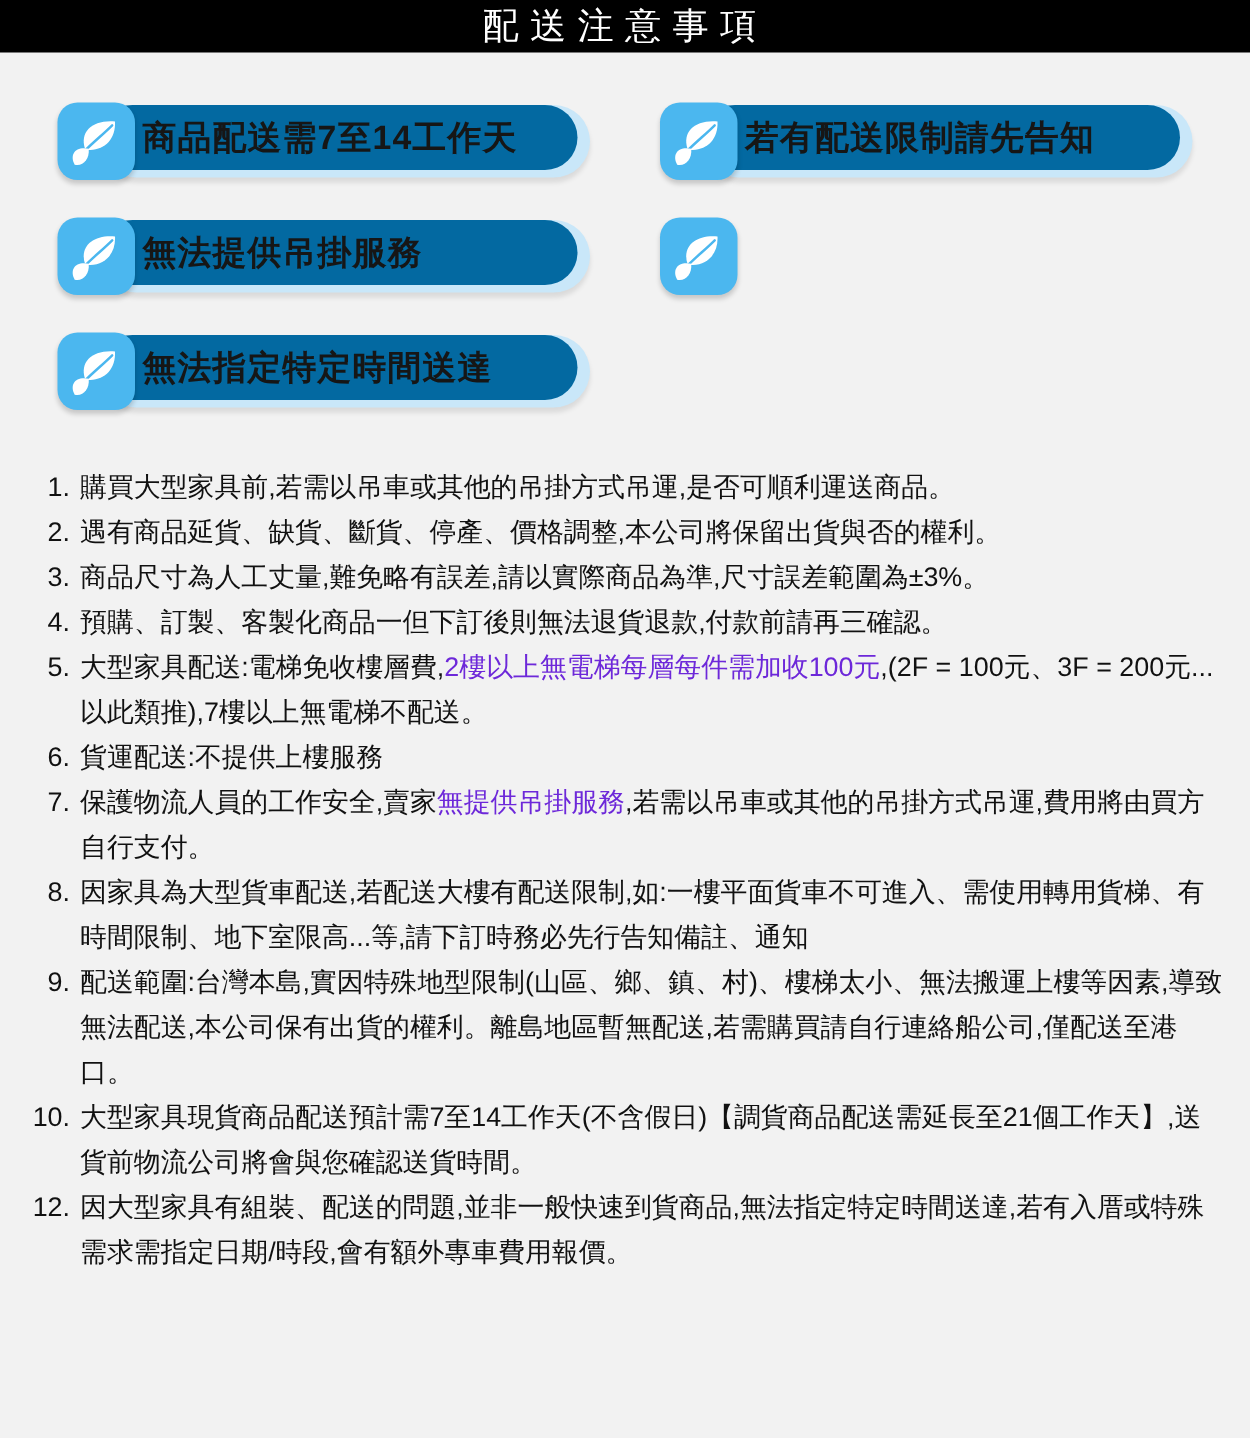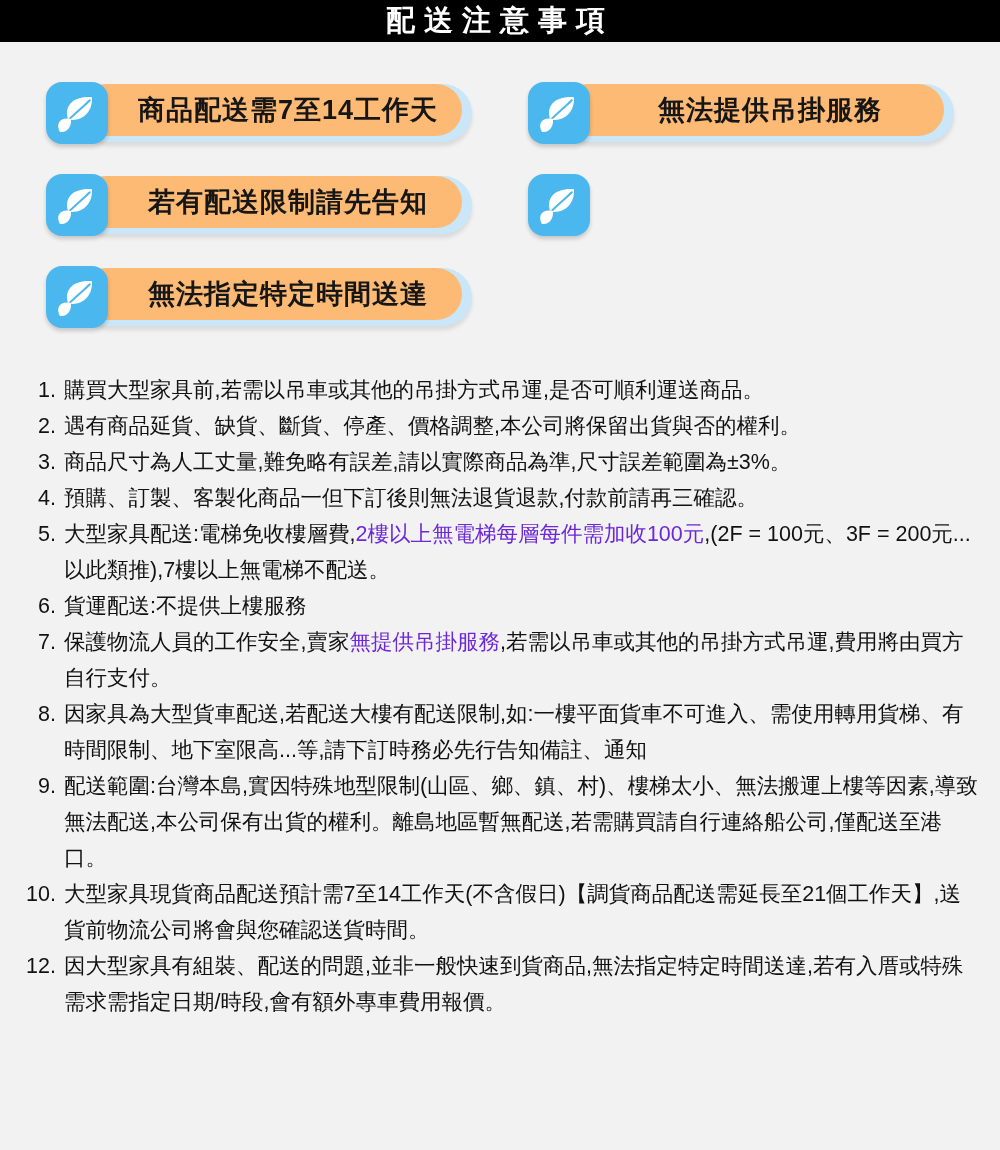--- a/index.html
+++ b/index.html
@@ -6,21 +6,21 @@
   body{
     width:1000px;height:1150px;
     background:#f2f2f2;
     font-family:"Liberation Sans","DejaVu Sans",sans-serif;
     color:#111;
     overflow:hidden;
   }
   .header{
     height:42px;background:#000;color:#fff;
     display:flex;align-items:center;justify-content:center;
-    font-size:29px;font-weight:bold;letter-spacing:9px;
+    font-size:29px;font-weight:normal;letter-spacing:9px;
   }
   .badges{
     display:grid;grid-template-columns:1fr 1fr;
     column-gap:56px;row-gap:30px;
     padding:40px 46px 34px 46px;
   }
   .badge{display:flex;align-items:center;height:62px;position:relative;}
   .badge-icon{
     width:62px;height:62px;flex:none;z-index:2;
     background:#4bb7ef;border-radius:16px;
@@ -28,22 +28,22 @@
     box-shadow:0 3px 4px rgba(0,0,0,.18);
   }
   .badge-icon svg{width:48px;height:48px;}
   .badge-pill{
     flex:1;align-self:center;height:58px;margin-left:-28px;
     background:#c9e7f9;border-radius:29px;position:relative;
     box-shadow:0 4px 4px rgba(0,0,0,.10);
   }
   .badge-pill-inner{
     position:absolute;left:0;top:0;right:10px;bottom:6px;
-    background:#fdba74;border-radius:26px;
-    display:flex;align-items:center;justify-content:center;
+    background:#0369a1;border-radius:26px;
+    display:flex;align-items:center;justify-content:flex-start;
     padding-left:34px;
   }
   .badge-label{
     font-size:27px;font-weight:bold;color:#161616;letter-spacing:1px;
     white-space:nowrap;
   }
   .notes{
     padding:10px 22px 0 14px;
     font-size:21.5px;line-height:36px;
   }
@@ -77,35 +77,35 @@
     <div class="badge">
       <div class="badge-icon">
   <svg viewBox="0 0 64 64" xmlns="http://www.w3.org/2000/svg">
     <path d="M20 40 C14 22 28 9 52 11 C53 30 40 43 22 41 Z" fill="#ffffff"></path>
     <path d="M21 41 C30 32 40 24 49 15" stroke="#4bb7ef" stroke-width="2.6" fill="none" stroke-linecap="round"></path>
     <path d="M9 57 C3 46 10 37 24 40 C25 51 18 59 9 57 Z" fill="#ffffff"></path>
   </svg>
 </div>
       <div class="badge-pill">
         <div class="badge-pill-inner">
-          <span class="badge-label">無法提供吊掛服務</span>
+          <span class="badge-label">若有配送限制請先告知</span>
         </div>
       </div>
     </div>
     <div class="badge">
       <div class="badge-icon">
   <svg viewBox="0 0 64 64" xmlns="http://www.w3.org/2000/svg">
     <path d="M20 40 C14 22 28 9 52 11 C53 30 40 43 22 41 Z" fill="#ffffff"></path>
     <path d="M21 41 C30 32 40 24 49 15" stroke="#4bb7ef" stroke-width="2.6" fill="none" stroke-linecap="round"></path>
     <path d="M9 57 C3 46 10 37 24 40 C25 51 18 59 9 57 Z" fill="#ffffff"></path>
   </svg>
 </div>
       <div class="badge-pill">
         <div class="badge-pill-inner">
-          <span class="badge-label">若有配送限制請先告知</span>
+          <span class="badge-label">無法提供吊掛服務</span>
         </div>
       </div>
     </div>
     <div class="badge">
       <div class="badge-icon">
   <svg viewBox="0 0 64 64" xmlns="http://www.w3.org/2000/svg">
     <path d="M20 40 C14 22 28 9 52 11 C53 30 40 43 22 41 Z" fill="#ffffff"></path>
     <path d="M21 41 C30 32 40 24 49 15" stroke="#4bb7ef" stroke-width="2.6" fill="none" stroke-linecap="round"></path>
     <path d="M9 57 C3 46 10 37 24 40 C25 51 18 59 9 57 Z" fill="#ffffff"></path>
   </svg>

